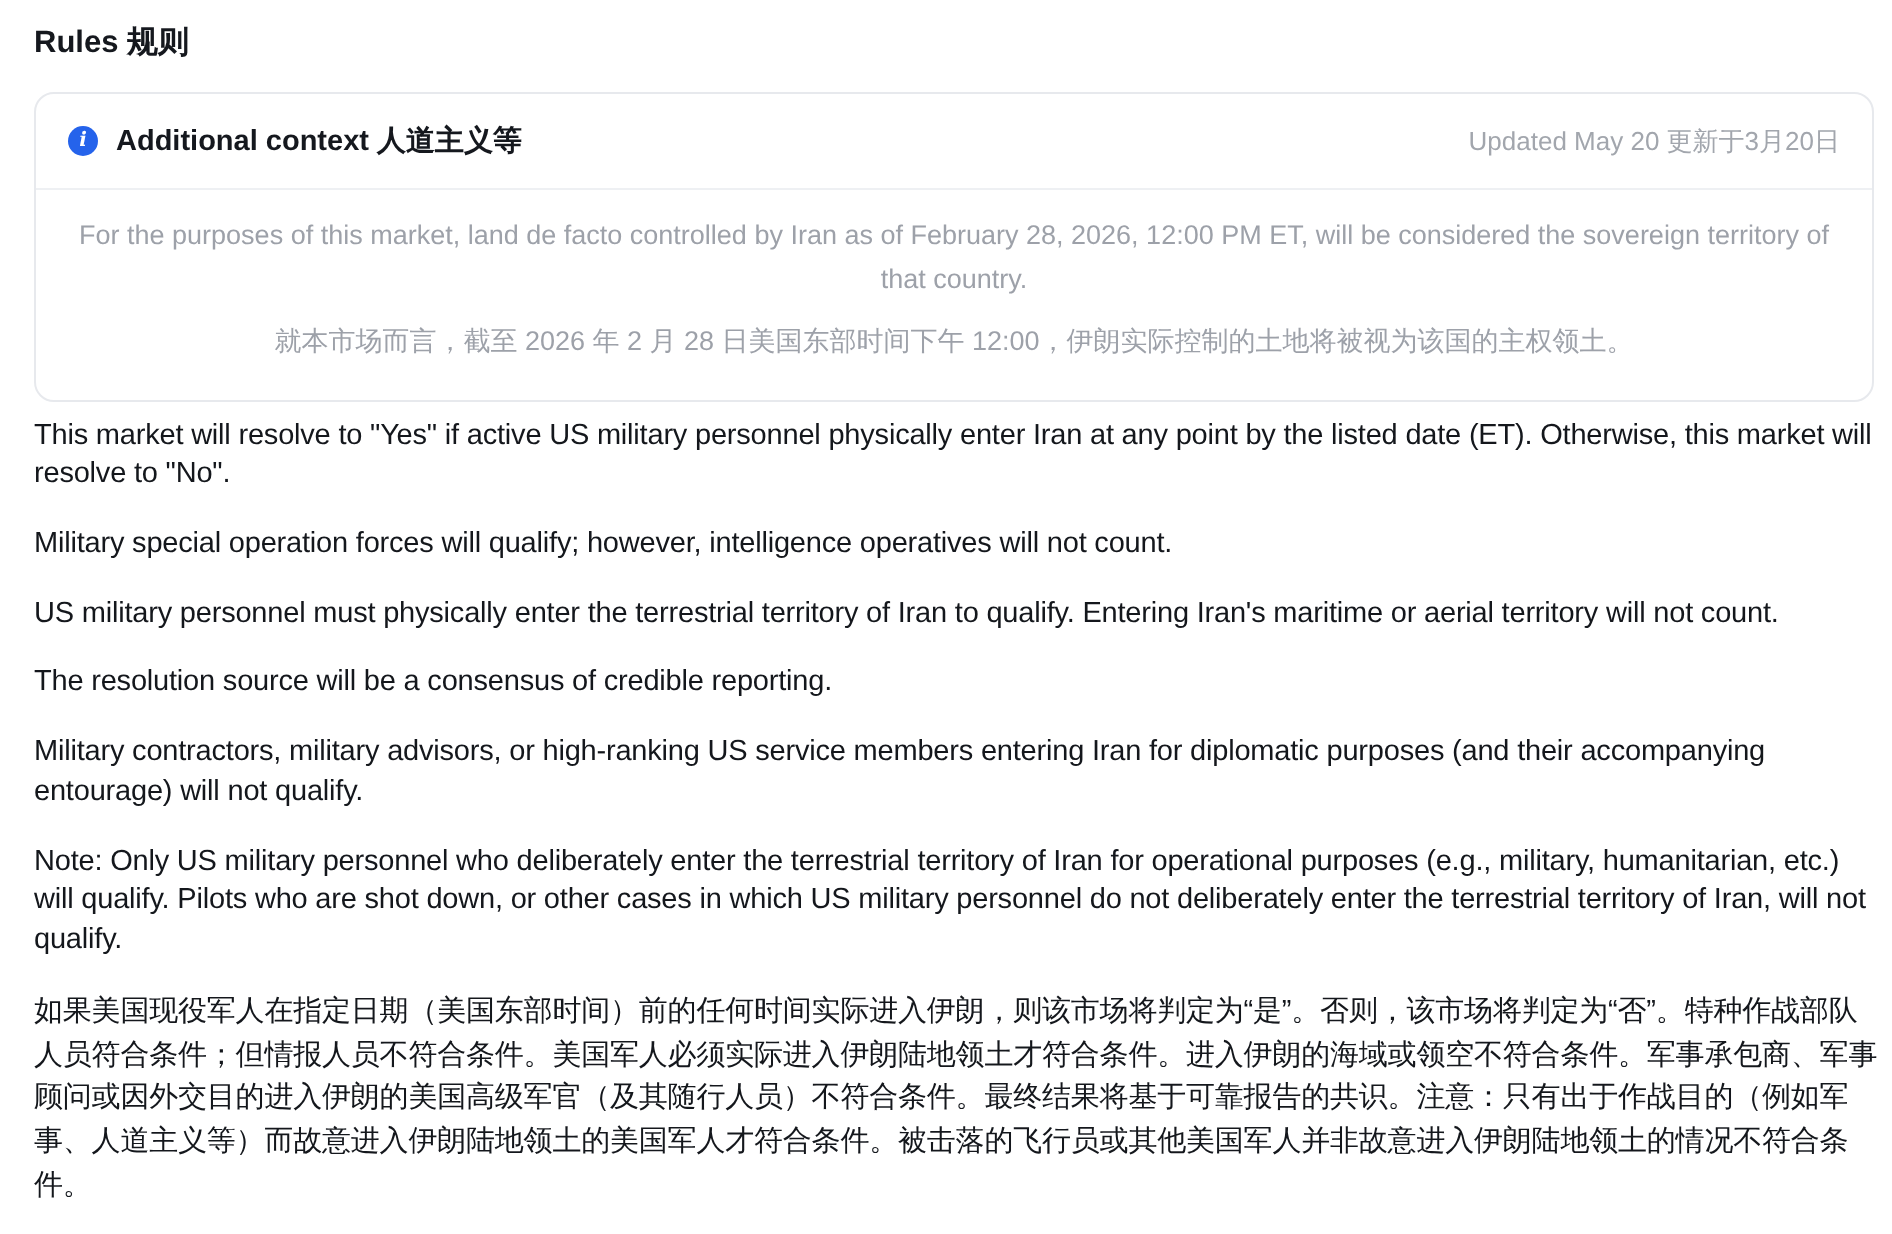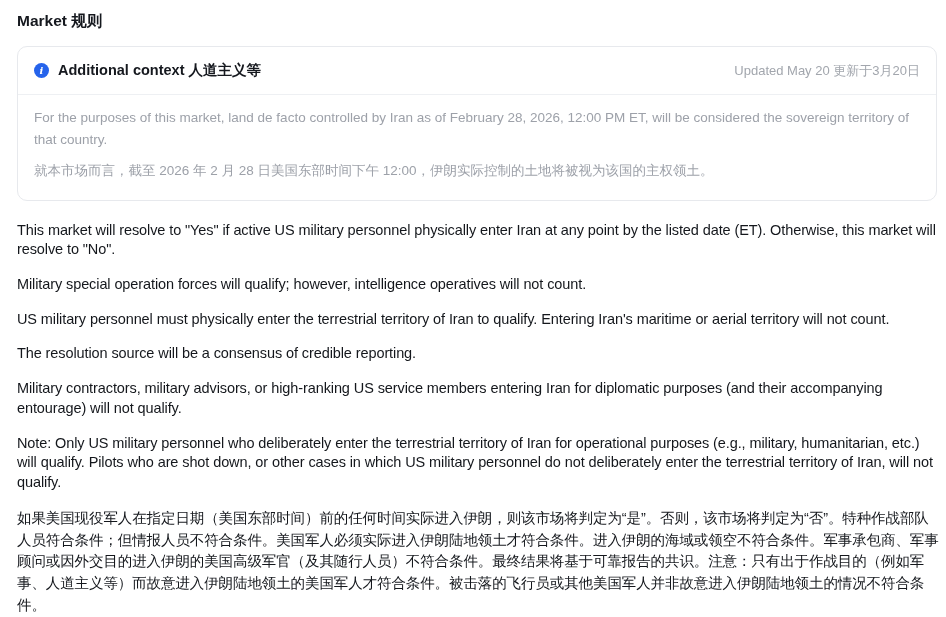--- a/index.html
+++ b/index.html
@@ -41,42 +41,43 @@
     font-family: "DejaVu Serif", serif;
     line-height: 1;
   }
   .info-title { margin-left: 9px; font-size: 14.5px; font-weight: 700; color: #15181e; }
   .info-updated { margin-left: auto; font-size: 13px; color: #a2a6ad; white-space: nowrap; }
   .info-body {
     padding: 12px 16px 18px;
     color: #9da1a9;
     font-size: 13.5px;
     line-height: 1.62;
+    text-align: center;
   }
   .info-body .en { margin: 0; }
   .info-body .zh { margin: 9px 0 0; }
 
   
-  .rules { margin-top: 20px; width: 922px; }
+  .rules { margin-top: 8px; width: 922px; }
   .rules p {
     margin: 0 0 15px;
     font-size: 14.5px;
     line-height: 1.36;
     letter-spacing: -0.1px;
     color: #14171c;
   }
   .rules p.zh { line-height: 1.5; margin-bottom: 0; }
 </style>
 </head>
 <body>
 
 <div class="page">
 
   <div class="tabs">
-    <div class="tab active">Market 规则</div>
+    <div class="tab active">Rules 规则</div>
   </div>
 
   <div class="info-box">
     <div class="info-header">
       <span class="info-icon">i</span>
       <span class="info-title">Additional context 人道主义等</span>
       <span class="info-updated">Updated May 20  更新于3月20日</span>
     </div>
     <div class="info-body">
       <p class="en">For the purposes of this market, land de facto controlled by Iran as of February 28, 2026, 12:00 PM ET, will be considered the sovereign territory of that country.</p>

